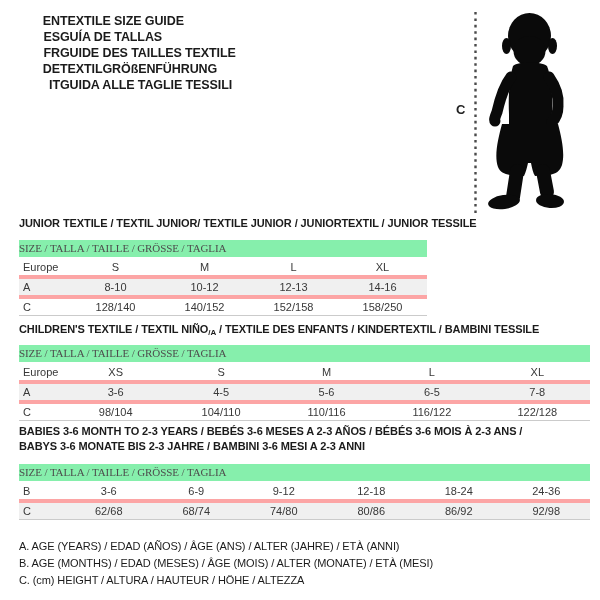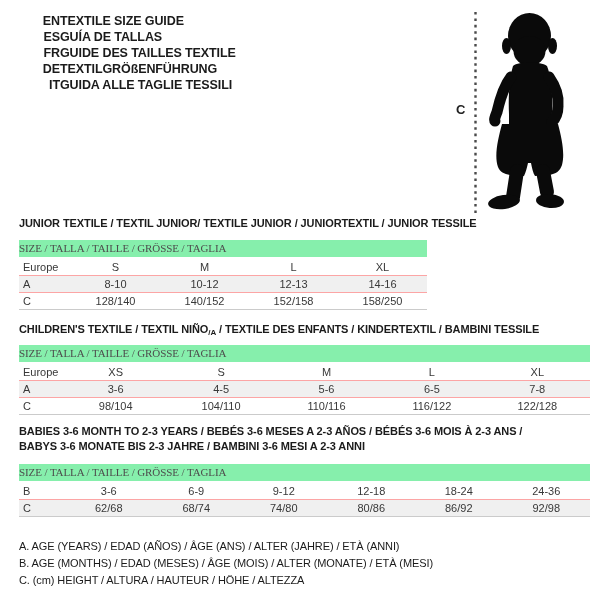--- a/index.html
+++ b/index.html
@@ -32,21 +32,21 @@
     font-family:Liberation Serif, serif;
   }
   table.size-table{
     border-collapse:collapse;table-layout:fixed;width:100%;
   }
   table.size-table td{
     height:16px;font-size:11px;font-weight:400;color:#383838;
     text-align:center;padding:0;white-space:nowrap;overflow:hidden;
   }
   table.size-table td:first-child{text-align:left;padding-left:4px;}
-  table.size-table tr{border-bottom:1px solid #fca5a5;}
+  table.size-table tr{border-bottom:4px solid #fca5a5;}
   table.size-table tr:last-child{border-bottom:1px solid #cbcbcb;}
   table.size-table tr:nth-child(even){background:#f0f0f0;}
   .t1{width:408px;}
   .t23{width:571px;}
   
   .legend{position:absolute;left:19px;top:538px;}
   .legend-line{font-size:11px;font-weight:400;letter-spacing:-0.1px;line-height:17px;white-space:nowrap;}
 </style>
 </head>
 <body>

